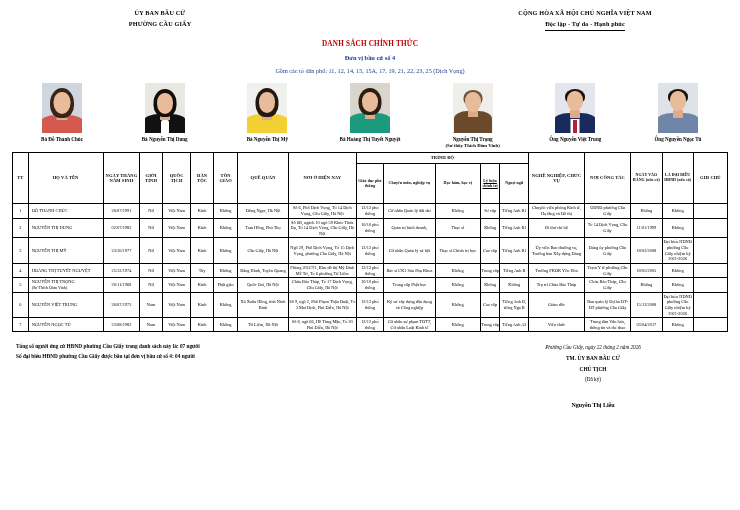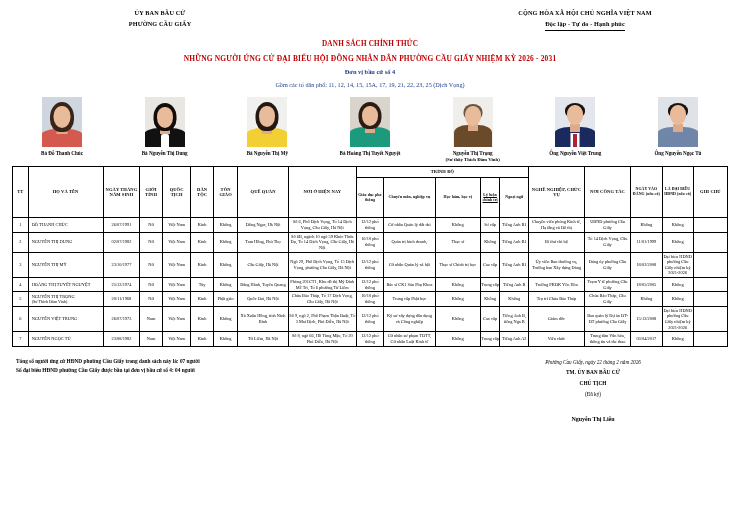--- a/index.html
+++ b/index.html
@@ -88,21 +88,20 @@
       <div>PHƯỜNG CẦU GIẤY</div>
     </div>
     <div class="right">
       <div>CỘNG HÒA XÃ HỘI CHỦ NGHĨA VIỆT NAM</div>
       <div><span class="underlined">Độc lập - Tự do - Hạnh phúc</span></div>
     </div>
   </div>
 
   <div class="titleblock">
     <div class="t-red">DANH SÁCH CHÍNH THỨC</div>
-    <div class="t-red big">NHỮNG NGƯỜI ỨNG CỬ ĐẠI BIỂU HỘI ĐỒNG NHÂN DÂN PHƯỜNG CẦU GIẤY NHIỆM KỲ 2026 - 2031</div>
     <div class="t-blue">Đơn vị bầu cử số 4</div>
     <div class="t-blue norm">Gồm các tổ dân phố:  11, 12, 14, 15, 15A, 17, 19, 21, 22, 23, 25 (Dịch Vọng)</div>
   </div>
 
   <div class="photos">
 
     <div class="pcell">
       <div class="frame">
         <div class="bg" style="background:#cfd6df"></div>
         <div class="body" style="width:42px;height:18px;background:#d4594f"></div>

